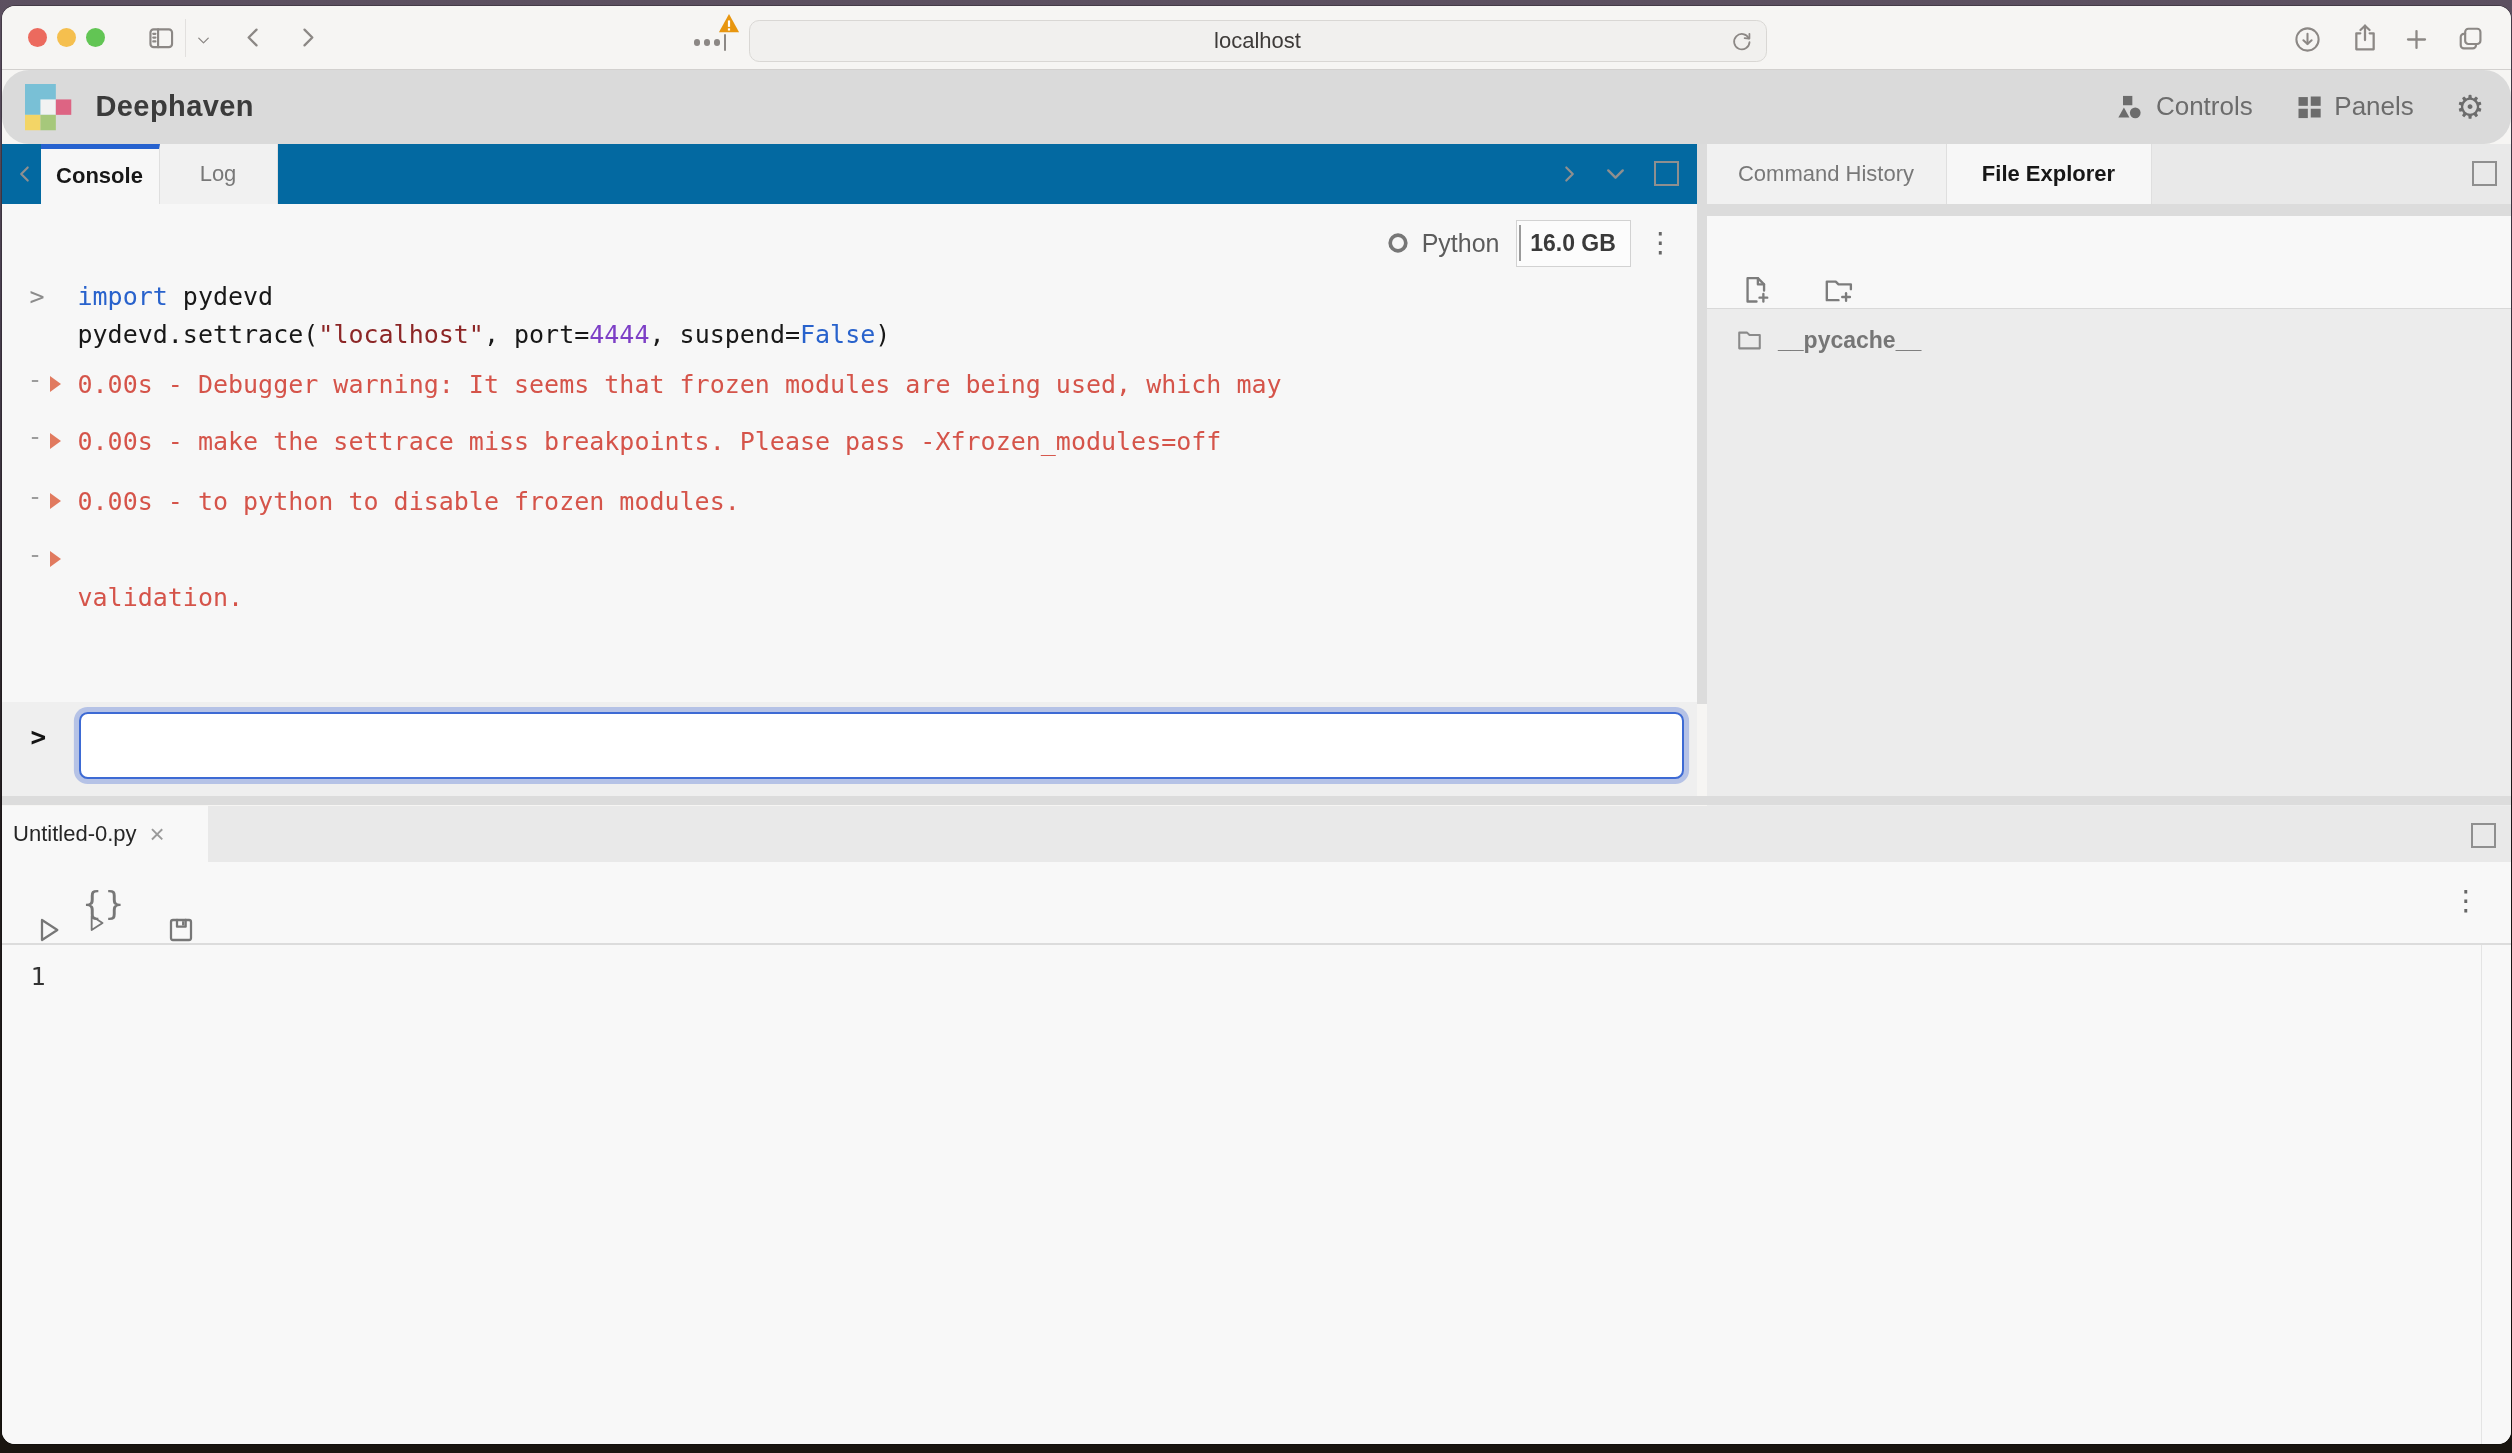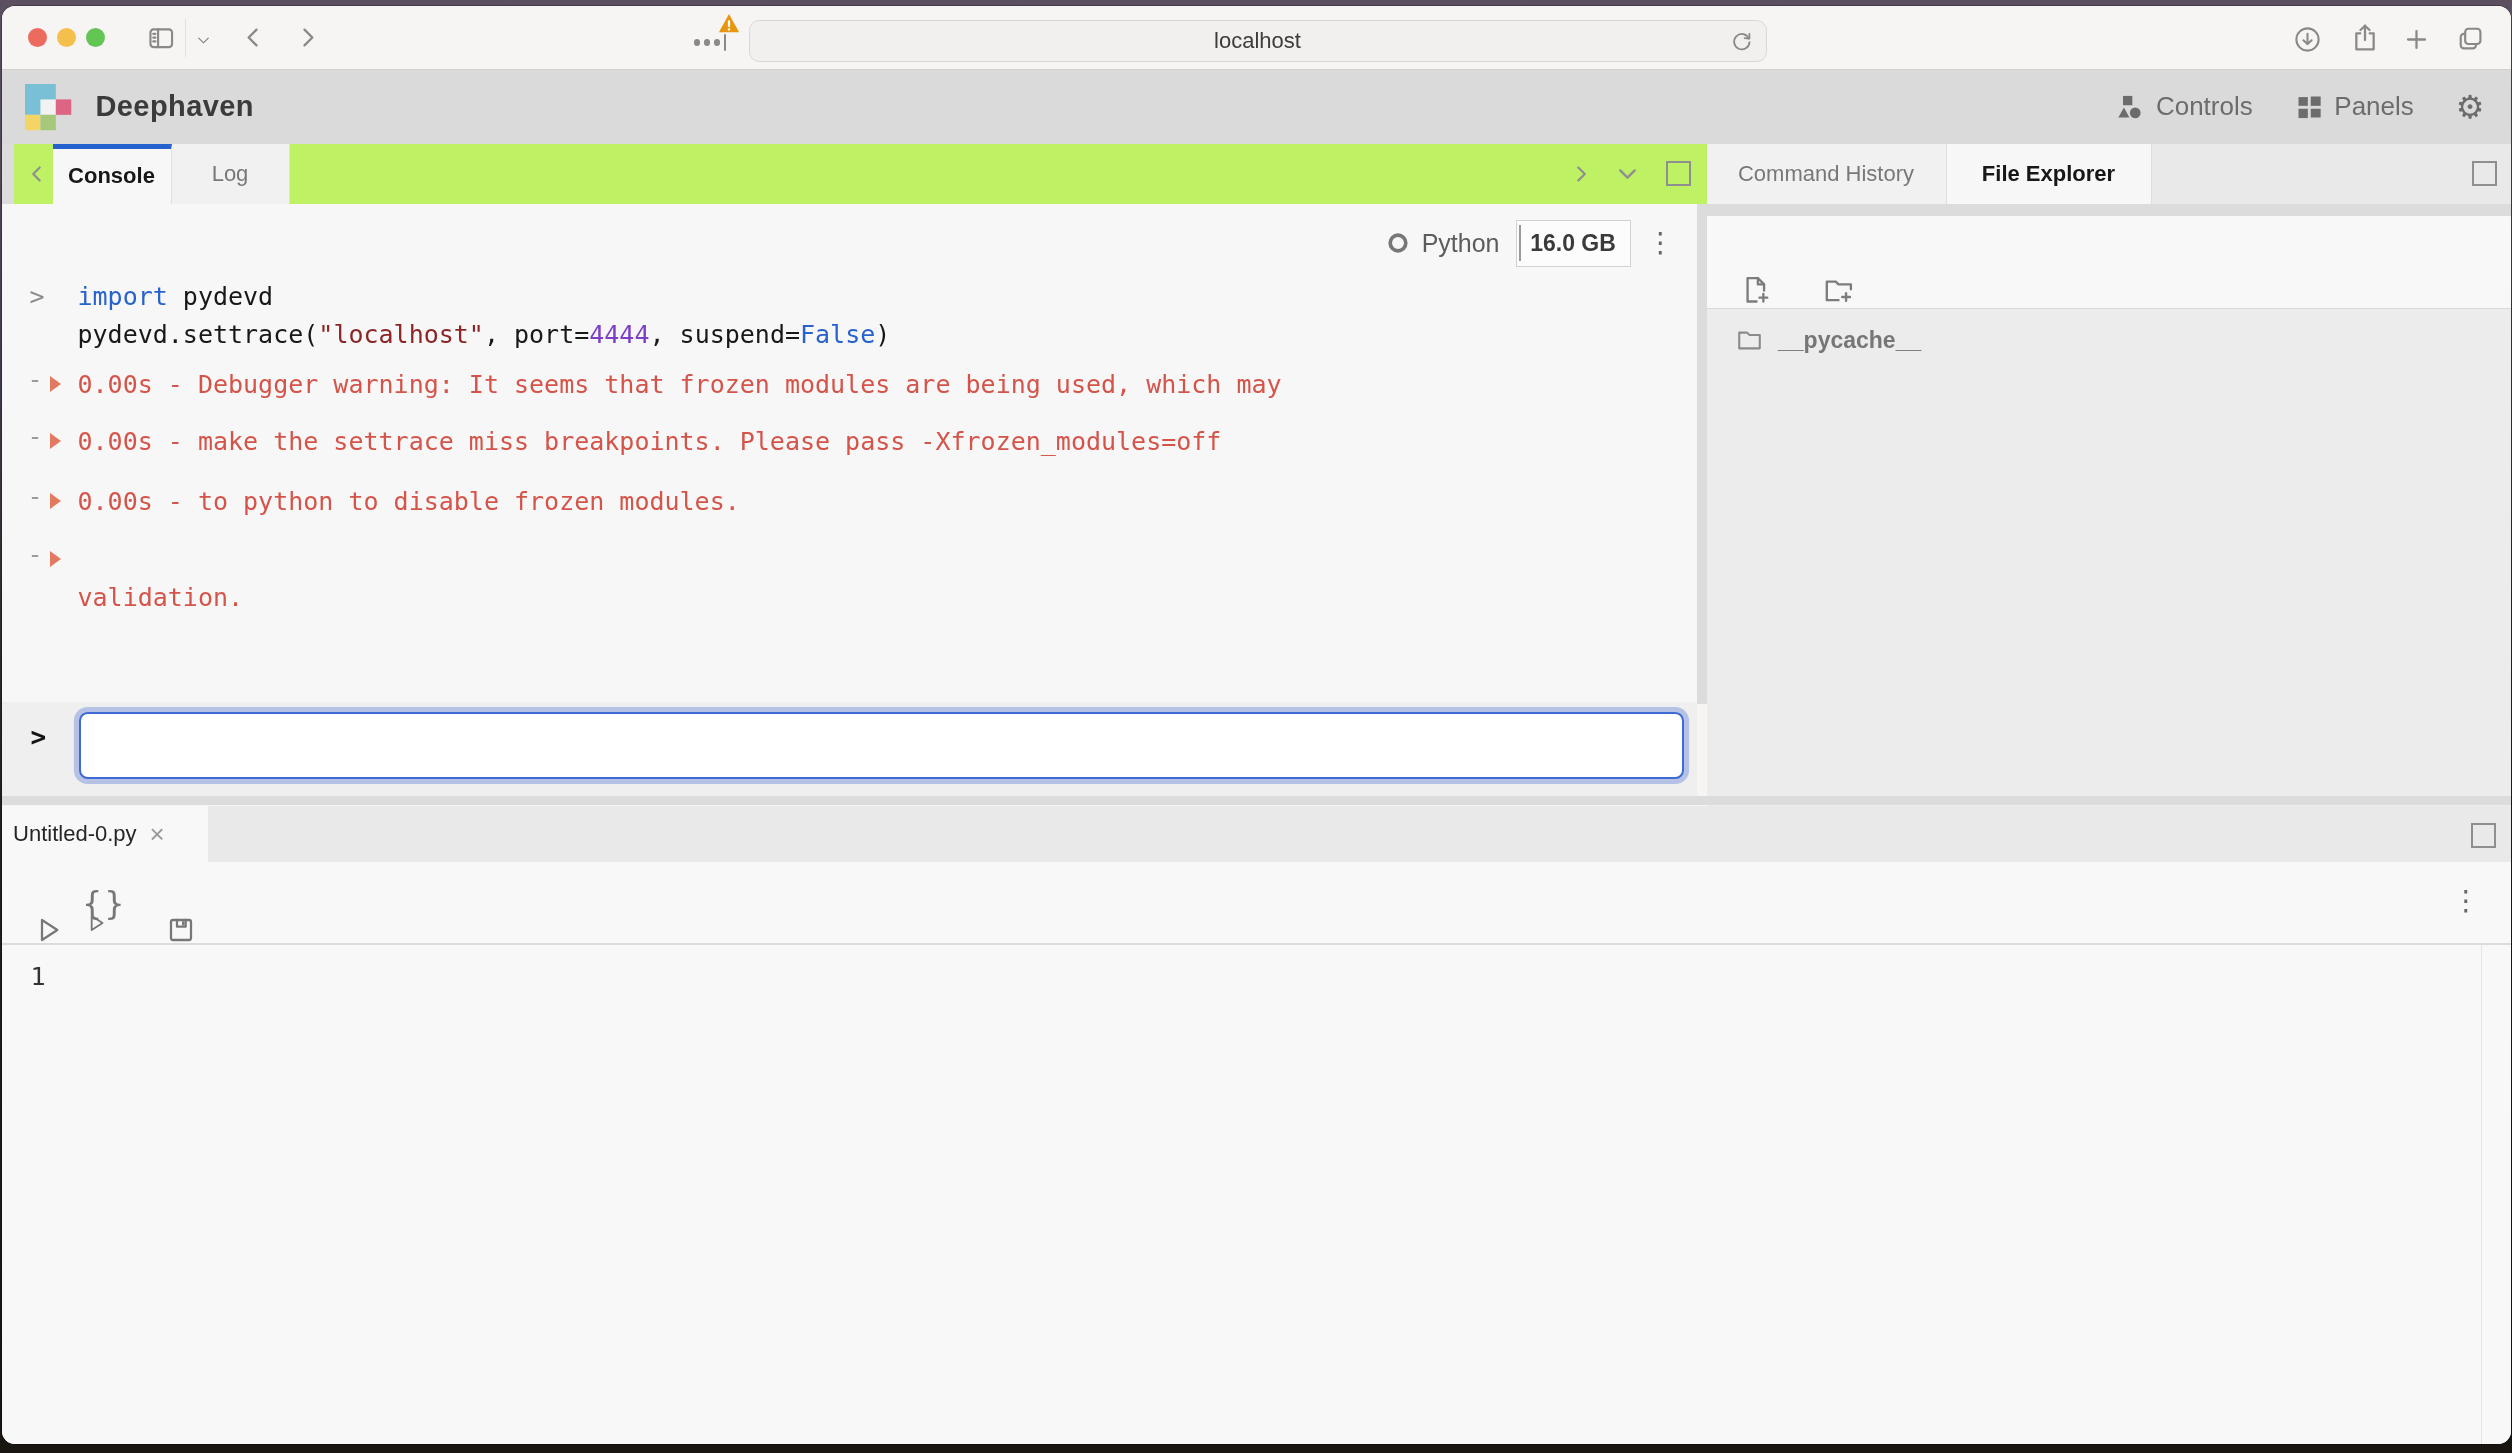--- a/index.html
+++ b/index.html
@@ -20,31 +20,31 @@
   .tbsep { position:absolute; left:183px; top:13px; width:1.5px; height:38px; background:#e2e0de; }
   .urlbar { position:absolute; left:747px; top:14.5px; width:1018px; height:42px; background:#f1f0ee;
     border:1.5px solid #d9d7d4; border-radius:10.2px; color:#3e3b39; font-size:22px;
     display:flex; align-items:center; justify-content:center; }
   .dots-cursor { position:absolute; left:692px; top:28px; display:flex; align-items:center; gap:3.6px; }
   .dots-cursor i { width:6.5px; height:6.5px; border-radius:50%; background:#8c8885; display:block; }
   .dots-cursor .bar { width:2.2px; height:17.4px; border-radius:1.5px; background:#8c8885; }
   .warnbadge { position:absolute; left:716px; top:7.3px; }
 
   
-  .appheader { position:absolute; left:0; top:64px; width:100%; height:74px; background:#dadada; }
+  .appheader { position:absolute; left:0; top:64px; width:100%; height:74px; background:#dadada;border-radius:27px; }
   .logo { position:absolute; left:23px; top:14.5px; width:47px; height:47px; }
   .apptitle { position:absolute; left:94px; top:0; height:74px; display:flex; align-items:center;
     font-size:29px; font-weight:600; color:#3b3b3b; letter-spacing:0.4px; }
   .header-right { position:absolute; right:26px; top:0; height:74px; display:flex; align-items:center; gap:42px; }
   .hbtn { display:flex; align-items:center; gap:11.6px; font-size:26px; color:#6c6c6c; }
   .gearbtn { font-family:"DejaVu Sans", sans-serif; font-size:32px; color:#6c6c6c; line-height:1; }
 
   
   .tabrow { position:absolute; left:0; top:138px; width:100%; height:60px; background:#dcdcdc; }
-  .tabstrip-left { position:absolute; left:12px; top:0; width:1695px; height:60px; background:#bef264; }
+  .tabstrip-left { position:absolute; left:0; top:0; width:1695px; height:60px; background:#0369a1; }
   .tabstrip-right{ position:absolute; left:1705px; top:0; width:805px; height:60px; background:#e9e9e9; }
   .tab { position:absolute; top:0; height:60px; display:flex; align-items:center; justify-content:center;
     font-size:22px; background:#f1f1f1; color:#787878; border-right:1.5px solid #dfdfdf; }
   .tab.active { background:#f7f7f7; color:#171717; font-weight:700; }
   .tab.accent { border-top:5.1px solid #2662cf; }
   .stripbtn { position:absolute; top:0; height:60px; display:flex; align-items:center; color:#8f8f8f; }
   .sqbtn { width:25px; height:25px; border:2.9px solid #8f8f8f; display:block; }
 
   
   .main { position:absolute; left:0; top:198px; width:100%; height:500px; background:#dcdcdc; }

